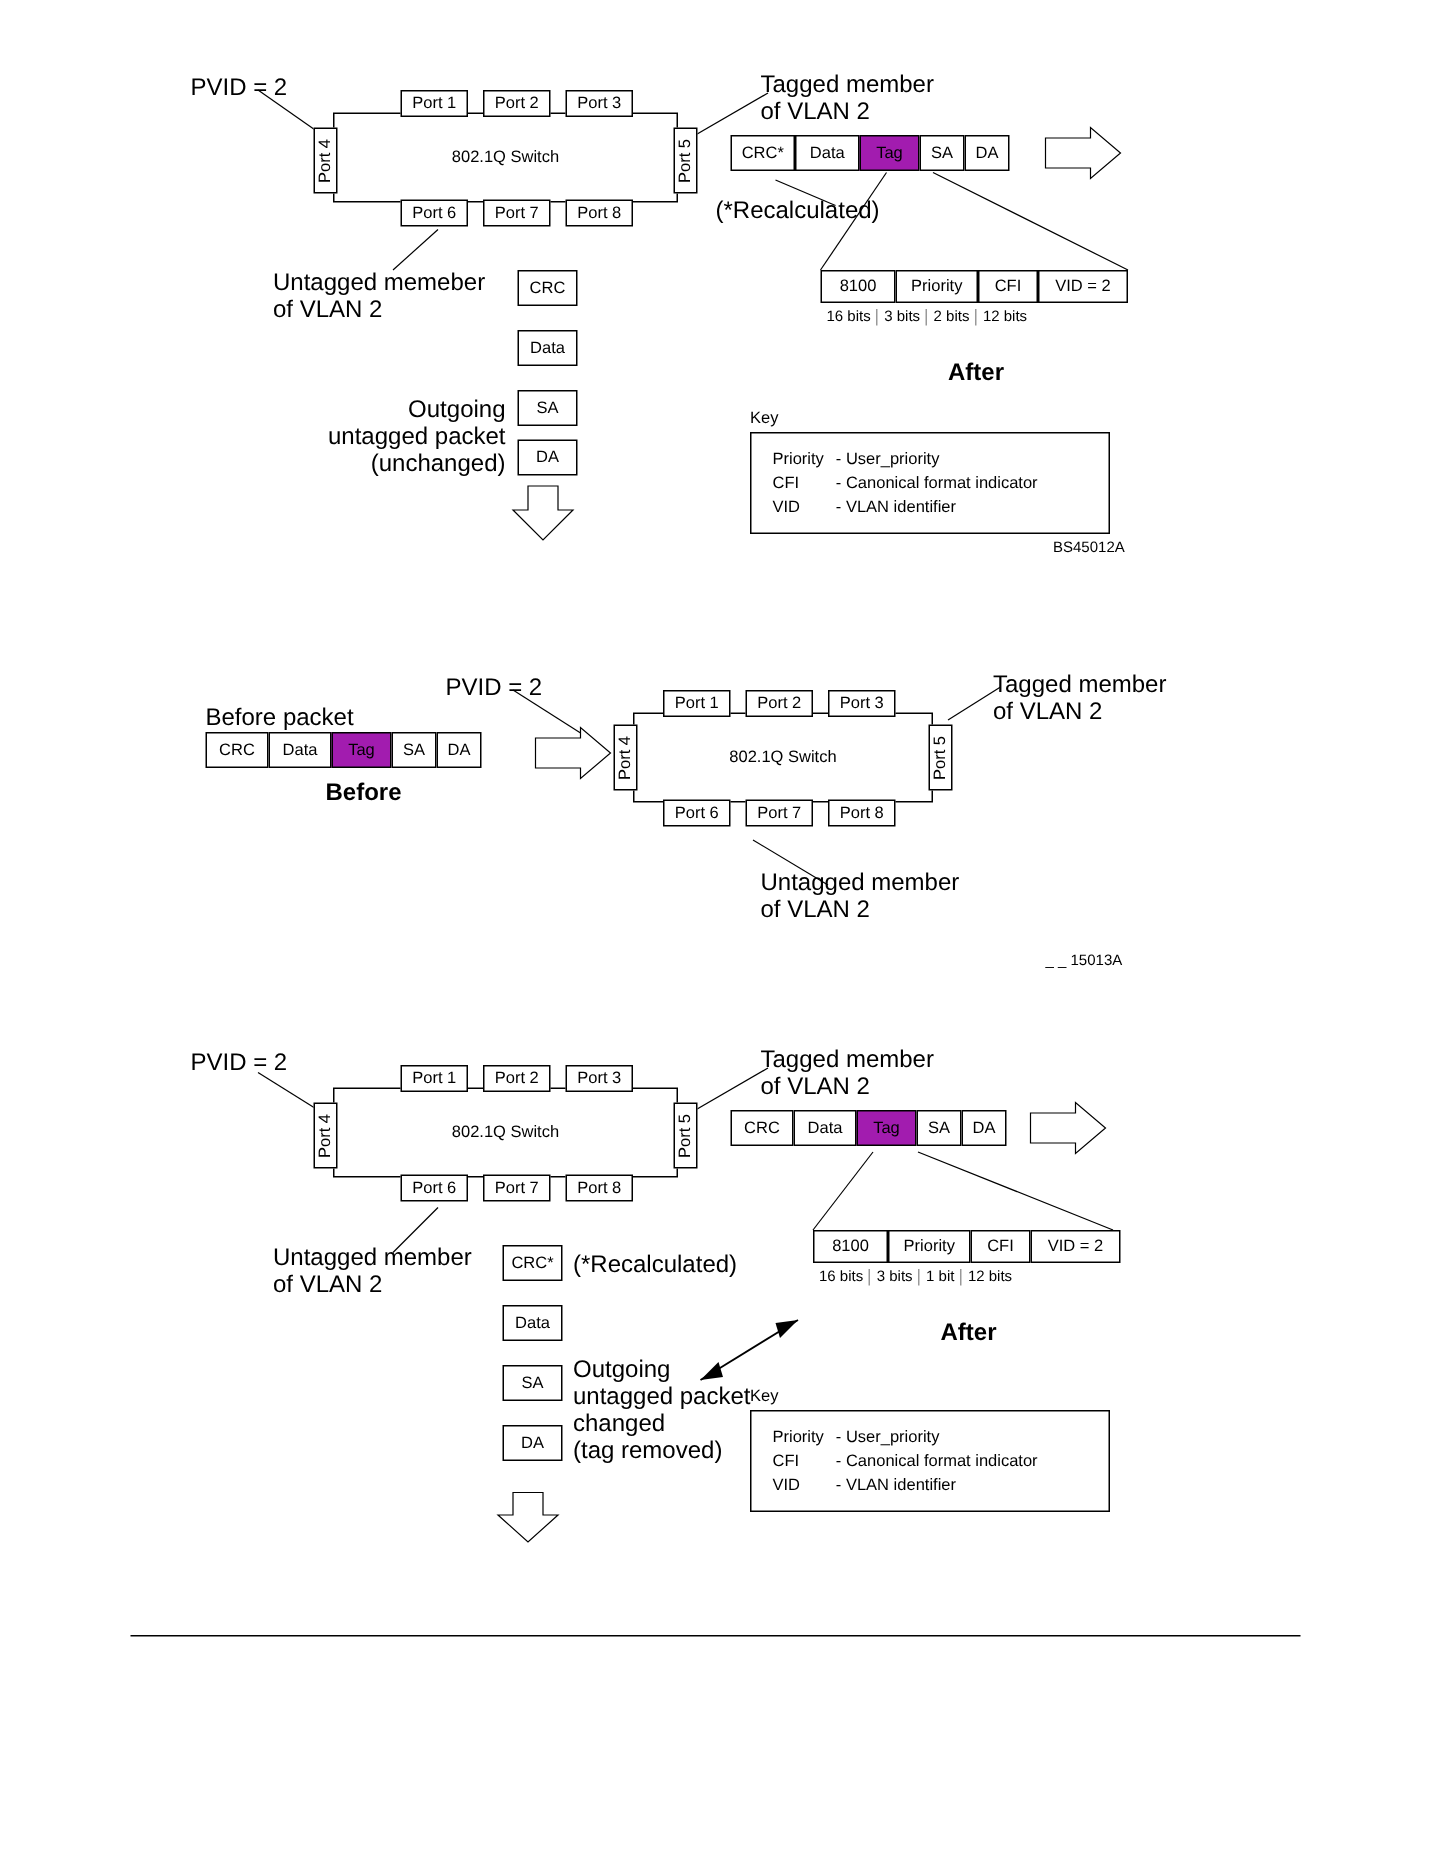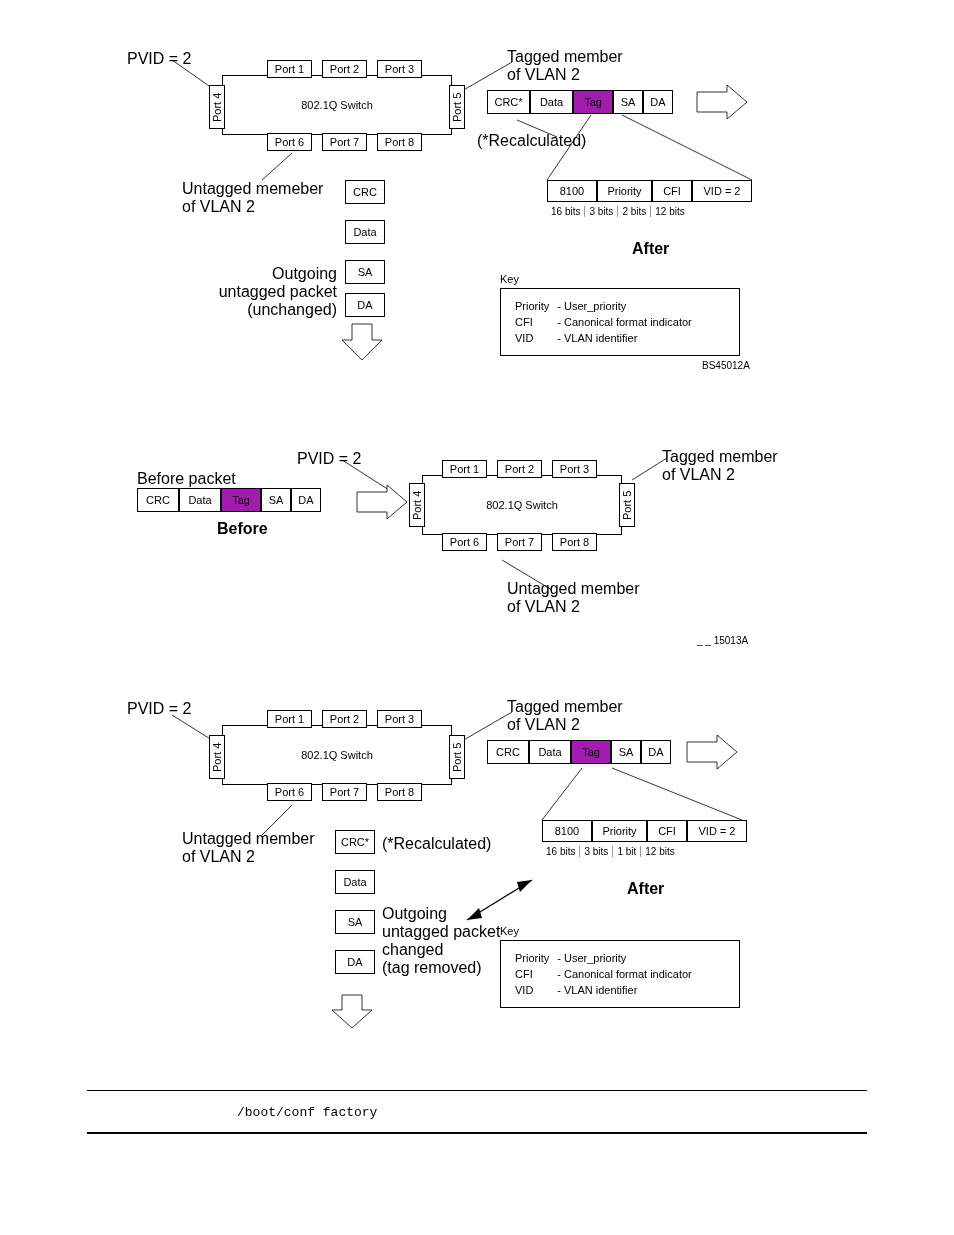--- a/index.html
+++ b/index.html
@@ -231,15 +231,14 @@
       <tr>
               <td>VID</td>
               <td>- VLAN identifier</td>
             </tr>
     </tbody>
         </table>
   </div>
 </div>
 
 <div class="footer-sep"></div>
-<div class="footer-code">/boot/conf factory</div>
 
 </div>
 
 </body></html>

